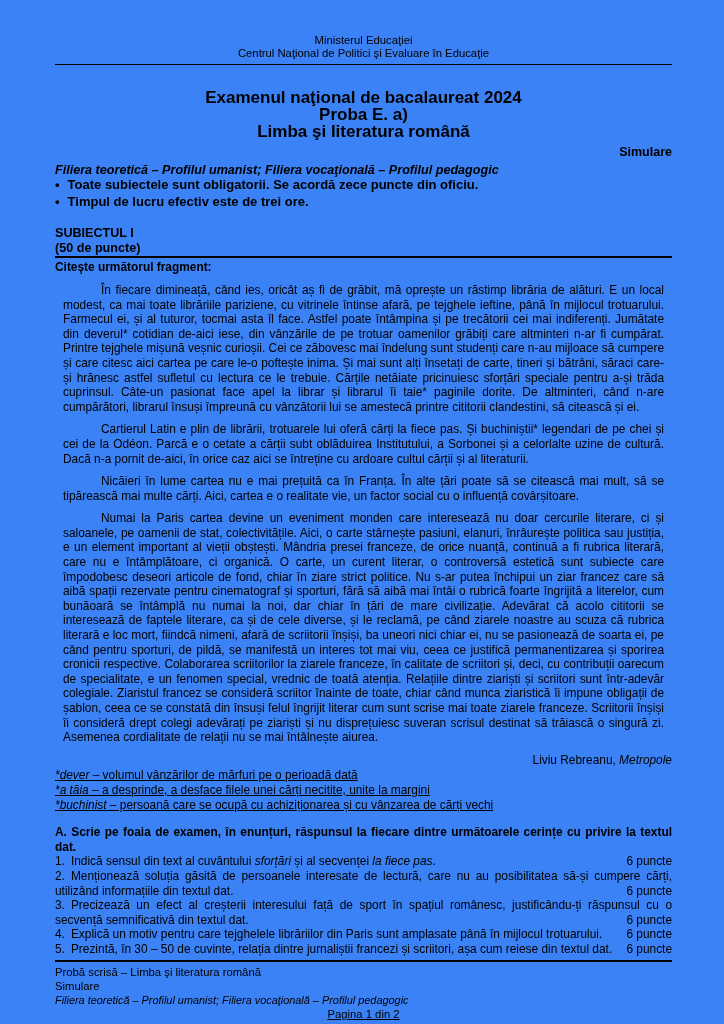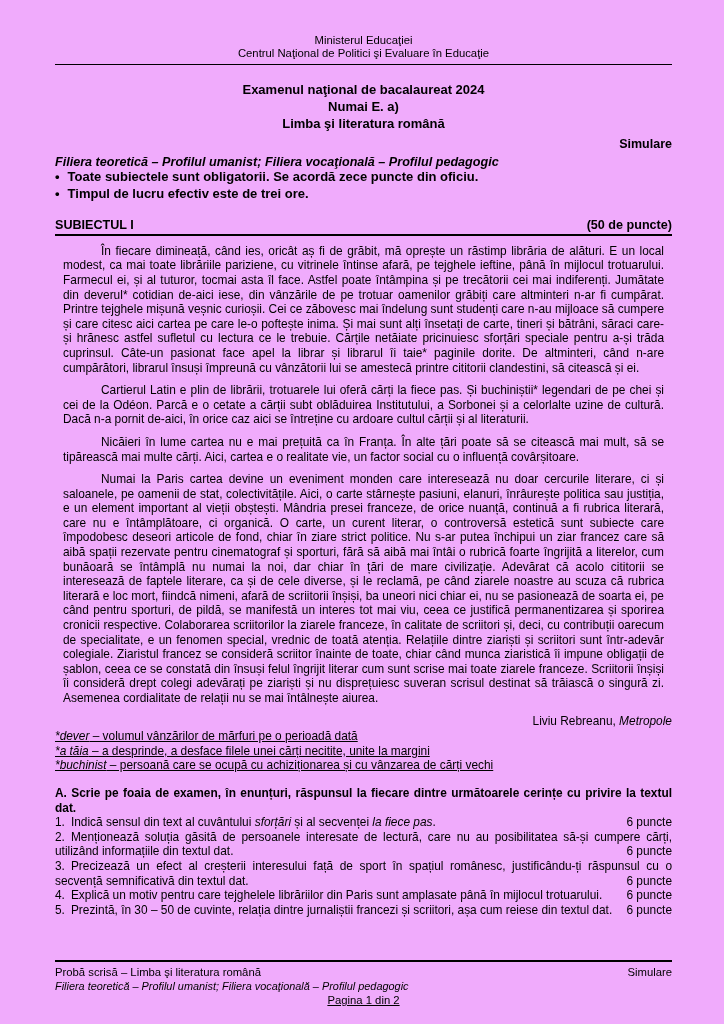--- a/index.html
+++ b/index.html
@@ -1,70 +1,71 @@
 <!DOCTYPE html>
 <html><head>
 <meta charset="utf-8">
 <style>
   html,body{margin:0;padding:0;background:#fff;}
   .page{
-    position:relative;width:724px;height:1024px;background:#f0abfc;color:#000;
+    position:relative;width:724px;height:1024px;background:#3b82f6;color:#000;
     font-family:"Liberation Sans",sans-serif;font-size:11.9px;line-height:14.6px;
     padding:34px 52px 0 55px;box-sizing:border-box;overflow:hidden;
   }
   .doc-header{text-align:center;font-size:11.3px;line-height:13px;border-bottom:1px solid #000;padding-bottom:4px;}
-  .title-block{text-align:center;font-weight:bold;font-size:13px;line-height:17px;margin-top:16px;}
+  .title-block{text-align:center;font-weight:bold;font-size:17px;line-height:17px;margin-top:24px;}
   .simulare{text-align:right;font-weight:bold;font-size:12.5px;margin-top:5px;}
   .filiera{font-weight:bold;font-style:italic;font-size:12.6px;margin-top:3px;}
   .notes{font-weight:bold;font-size:13px;line-height:16.5px;}
   .note::before{content:"\2022";margin-right:8px;}
-  .subj-row{display:flex;justify-content:space-between;font-weight:bold;font-size:12.6px;margin-top:16px;border-bottom:2px solid #000;padding-bottom:1px;}
+  .subj-row{display:flex;justify-content:flex-end;font-weight:bold;font-size:12.6px;margin-top:16px;border-bottom:2px solid #000;padding-bottom:1px;flex-direction:column;}
   .citeste{font-weight:bold;margin-top:2px;}
   .fragment p{margin:8px;text-align:justify;text-indent:38px;}
   .attribution{text-align:right;}
   .footnotes{margin-top:1px;text-decoration:underline;}
   .section-a{margin-top:13px;}
   .intro{font-weight:bold;text-align:justify;}
   .q{text-align:justify;}
   .q::after{content:"";display:block;clear:both;}
   .qnum{margin-right:6px;}
   .pts{float:right;font-weight:normal;margin-left:10px;}
   .doc-footer{position:absolute;left:55px;right:52px;top:960px;border-top:2px solid #000;font-size:11.3px;line-height:14px;padding-top:3px;}
-  .footer-row{display:flex;justify-content:space-between;}
+  .footer-row{display:flex;justify-content:space-between;flex-direction:column;}
   .footer-filiera{font-style:italic;font-size:10.9px;}
   .footer-page{text-align:center;text-decoration:underline;}
 </style>
 </head>
 <body>
 
 <div class="page">
 
   <div class="doc-header">
     <div>Ministerul Educaţiei</div>
     <div>Centrul Naţional de Politici şi Evaluare în Educaţie</div>
   </div>
 
   <div class="title-block">
     <div>Examenul naţional de bacalaureat 2024</div>
-    <div>Numai E. a)</div>
+    <div>Proba E. a)</div>
     <div>Limba şi literatura română</div>
   </div>
 
   <div class="simulare">Simulare</div>
   <div class="filiera">Filiera teoretică – Profilul umanist; Filiera vocaţională – Profilul pedagogic</div>
 
   <div class="notes">
     <div class="note">Toate subiectele sunt obligatorii. Se acordă zece puncte din oficiu.</div>
     <div class="note">Timpul de lucru efectiv este de trei ore.</div>
   </div>
 
   <div class="subj-row">
     <span>SUBIECTUL I</span>
     <span>(50 de puncte)</span>
   </div>
+  <div class="citeste">Citeşte următorul fragment:</div>
 
   <div class="fragment">
     <p>În fiecare dimineață, când ies, oricât aș fi de grăbit, mă oprește un răstimp librăria de alături. E un local modest, ca mai toate librăriile pariziene, cu vitrinele întinse afară, pe tejghele ieftine, până în mijlocul trotuarului. Farmecul ei, și al tuturor, tocmai asta îl face. Astfel poate întâmpina și pe trecătorii cei mai indiferenți. Jumătate din deverul* cotidian de-aici iese, din vânzările de pe trotuar oamenilor grăbiți care altminteri n-ar fi cumpărat. Printre tejghele mișună veșnic curioșii. Cei ce zăbovesc mai îndelung sunt studenți care n-au mijloace să cumpere și care citesc aici cartea pe care le-o poftește inima. Și mai sunt alți însetați de carte, tineri și bătrâni, săraci care-și hrănesc astfel sufletul cu lectura ce le trebuie. Cărțile netăiate pricinuiesc sforțări speciale pentru a-și trăda cuprinsul. Câte-un pasionat face apel la librar și librarul îi taie* paginile dorite. De altminteri, când n-are cumpărători, librarul însuși împreună cu vânzătorii lui se amestecă printre cititorii clandestini, să citească și ei.</p>
     <p>Cartierul Latin e plin de librării, trotuarele lui oferă cărți la fiece pas. Și buchiniștii* legendari de pe chei și cei de la Odéon. Parcă e o cetate a cărții subt oblăduirea Institutului, a Sorbonei și a celorlalte uzine de cultură. Dacă n-a pornit de-aici, în orice caz aici se întreține cu ardoare cultul cărții și al literaturii.</p>
     <p>Nicăieri în lume cartea nu e mai prețuită ca în Franța. În alte țări poate să se citească mai mult, să se tipărească mai multe cărți. Aici, cartea e o realitate vie, un factor social cu o influență covârșitoare.</p>
     <p>Numai la Paris cartea devine un eveniment monden care interesează nu doar cercurile literare, ci și saloanele, pe oamenii de stat, colectivitățile. Aici, o carte stârnește pasiuni, elanuri, înrâurește politica sau justiția, e un element important al vieții obștești. Mândria presei franceze, de orice nuanță, continuă a fi rubrica literară, care nu e întâmplătoare, ci organică. O carte, un curent literar, o controversă estetică sunt subiecte care împodobesc deseori articole de fond, chiar în ziare strict politice. Nu s-ar putea închipui un ziar francez care să aibă spații rezervate pentru cinematograf și sporturi, fără să aibă mai întâi o rubrică foarte îngrijită a literelor, cum bunăoară se întâmplă nu numai la noi, dar chiar în țări de mare civilizație. Adevărat că acolo cititorii se interesează de faptele literare, ca și de cele diverse, și le reclamă, pe când ziarele noastre au scuza că rubrica literară e loc mort, fiindcă nimeni, afară de scriitorii înșiși, ba uneori nici chiar ei, nu se pasionează de soarta ei, pe când pentru sporturi, de pildă, se manifestă un interes tot mai viu, ceea ce justifică permanentizarea și sporirea cronicii respective. Colaborarea scriitorilor la ziarele franceze, în calitate de scriitori și, deci, cu contribuții oarecum de specialitate, e un fenomen special, vrednic de toată atenția. Relațiile dintre ziariști și scriitori sunt într-adevăr colegiale. Ziaristul francez se consideră scriitor înainte de toate, chiar când munca ziaristică îi impune obligații de șablon, ceea ce se constată din însuși felul îngrijit literar cum sunt scrise mai toate ziarele franceze. Scriitorii înșiși îi consideră drept colegi adevărați pe ziariști și nu disprețuiesc suveran scrisul destinat să trăiască o singură zi. Asemenea cordialitate de relații nu se mai întâlnește aiurea.</p>
     <div class="attribution"><span>Liviu Rebreanu, </span><i>Metropole</i></div>
     <div class="footnotes">
       <div><i>*dever</i><span> – volumul vânzărilor de mărfuri pe o perioadă dată</span></div>
       <div><i>*a tăia</i><span> – a desprinde, a desface filele unei cărți necitite, unite la margini</span></div>

